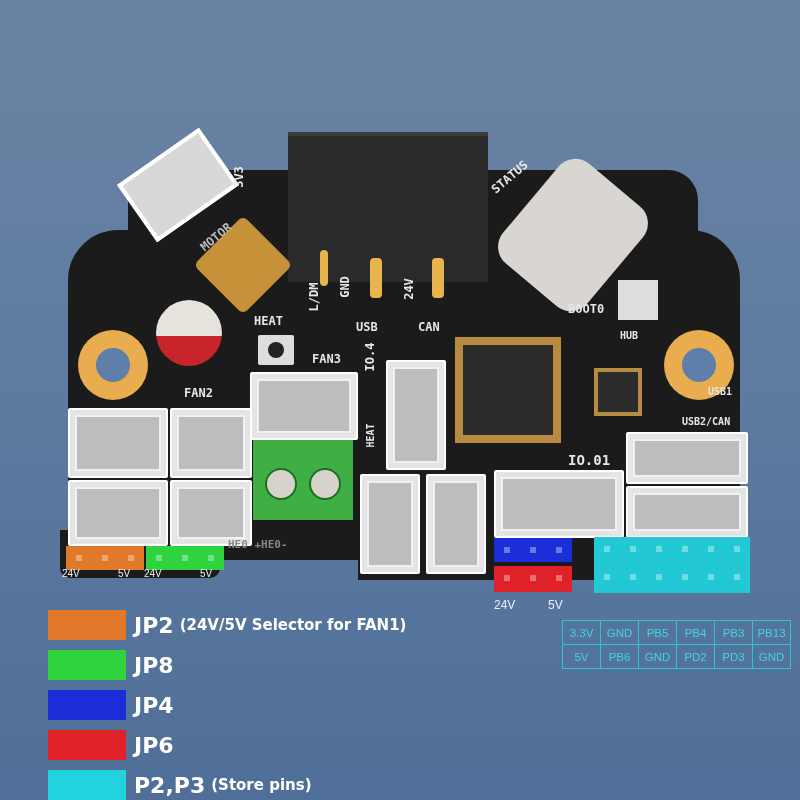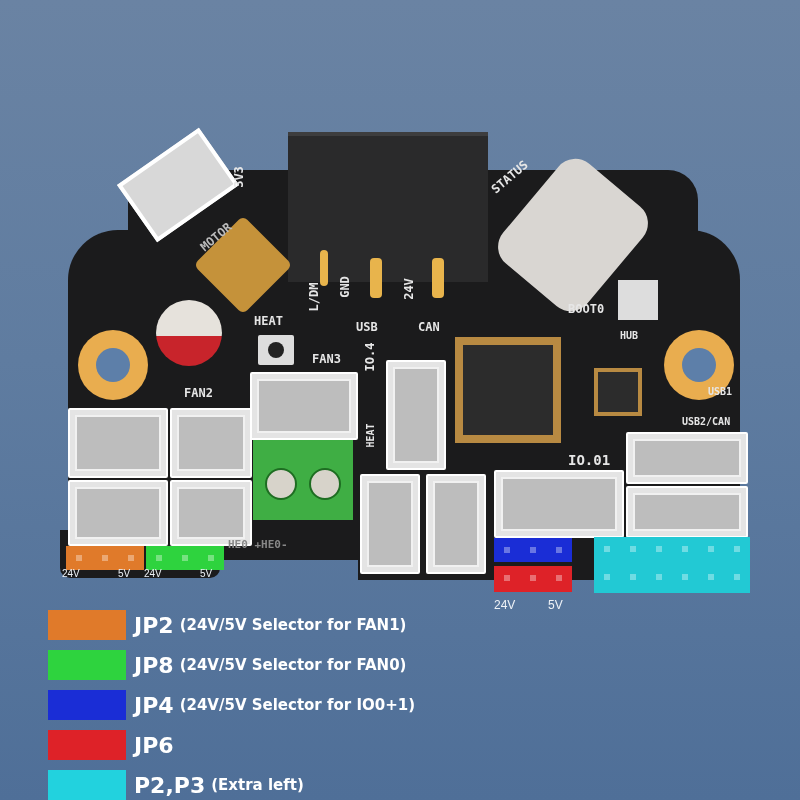--- a/index.html
+++ b/index.html
@@ -164,31 +164,49 @@
 
   <div class="legend">
     <div class="legend-row" style="top:0">
       <div class="swatch" style="background:#e07a2a"></div>
       <span class="legend-code">JP2</span>
       <span class="legend-desc">(24V/5V Selector for FAN1)</span>
     </div>
     <div class="legend-row" style="top:40px">
       <div class="swatch" style="background:#2ed33e"></div>
       <span class="legend-code">JP8</span>
-      <span class="legend-desc">(24V/5V Selector for FAN0)</span>
     </div>
     <div class="legend-row" style="top:80px">
       <div class="swatch" style="background:#1a2dd6"></div>
       <span class="legend-code">JP4</span>
-      <span class="legend-desc">(24V/5V Selector for IO0+1)</span>
     </div>
     <div class="legend-row" style="top:120px">
       <div class="swatch" style="background:#de2228"></div>
       <span class="legend-code">JP6</span>
     </div>
     <div class="legend-row" style="top:160px">
       <div class="swatch" style="background:#22d2de"></div>
       <span class="legend-code">P2,P3</span>
-      <span class="legend-desc">(Extra left)</span>
-    </div>
-  </div>
-
+      <span class="legend-desc">(Store pins)</span>
+    </div>
+  </div>
+
+  <table class="pintable">
+    <tbody>
+        <tr>
+      <td>3.3V</td>
+      <td>GND</td>
+      <td>PB5</td>
+      <td>PB4</td>
+      <td>PB3</td>
+      <td>PB13</td>
+    </tr>
+    <tr>
+      <td>5V</td>
+      <td>PB6</td>
+      <td>GND</td>
+      <td>PD2</td>
+      <td>PD3</td>
+      <td>GND</td>
+    </tr>
+  </tbody>
+    </table>
 </div>
 
 </body></html>

